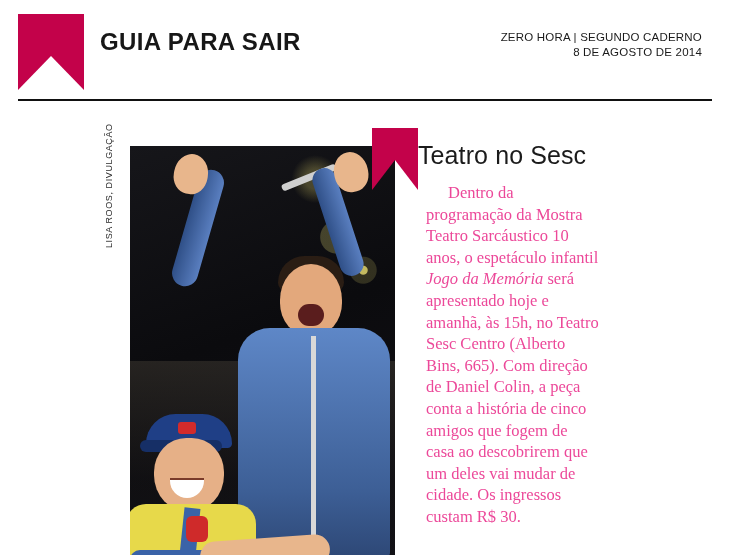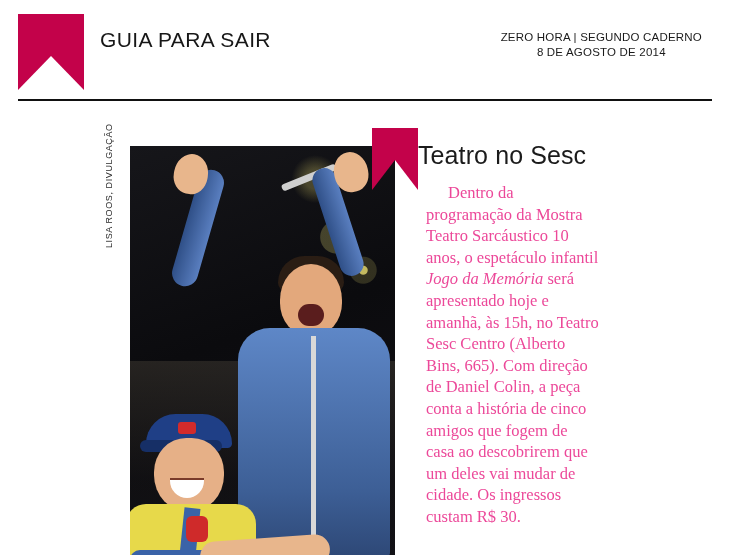--- a/index.html
+++ b/index.html
@@ -49,32 +49,32 @@
     height: 0;
     border-left: 33px solid #c3024a;
     border-right: 33px solid #c3024a;
     border-bottom: 34px solid transparent;
   }
 
   .guide-title {
     position: absolute;
     left: 100px;
     top: 28px;
-    font-size: 21px;
-    font-weight: normal;
+    font-size: 24px;
+    font-weight: bold;
     letter-spacing: 0.4px;
     color: #171717;
     font-family: "Liberation Sans", sans-serif;
   }
 
   .masthead {
     position: absolute;
     right: 28px;
     top: 30px;
-    text-align: center;
+    text-align: right;
     font-size: 11.5px;
     line-height: 15px;
     color: #1a1a1a;
     letter-spacing: 0.2px;
     font-family: "Liberation Sans", sans-serif;
   }
   .masthead div { white-space: nowrap; }
 
   .header-rule {
     position: absolute;

